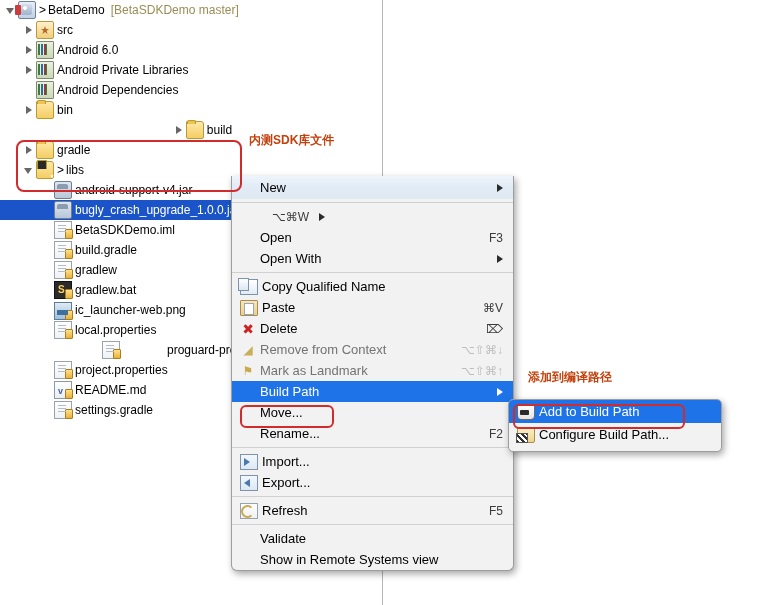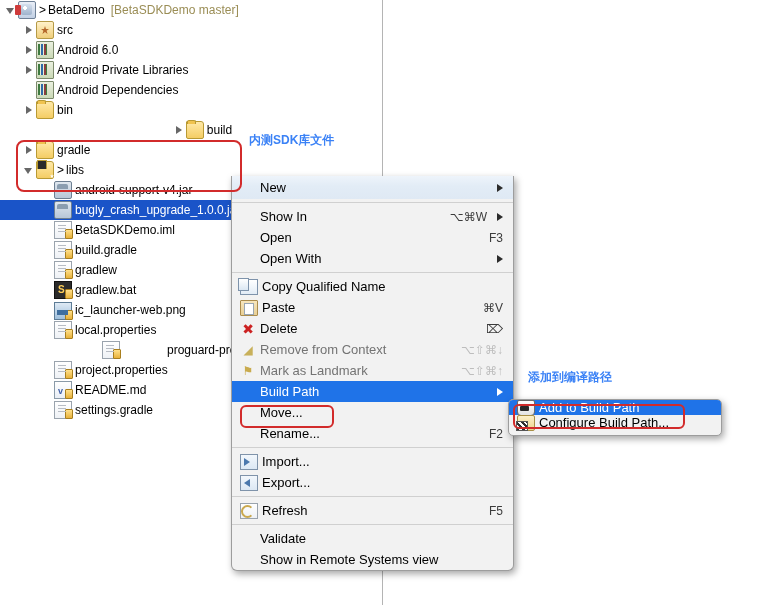--- a/index.html
+++ b/index.html
@@ -86,21 +86,21 @@
 
   
   .redbox{
     position:absolute;
     border:2px solid #d22b2b;
     border-radius:8px;
     pointer-events:none;
   }
   .redlabel{
     position:absolute;
-    color:#3b82f6;
+    color:#c2410c;
     font-weight:bold;
     font-size:12px;
     white-space:nowrap;
     text-shadow:0 0 1px rgba(255,255,255,.9);
   }
 
   
   #ctxmenu{
     position:absolute;left:231px;top:176px;width:281px;
     background:#f2f2f2;
@@ -159,21 +159,21 @@
   #submenu{
     position:absolute;left:508px;top:399px;width:212px;
     background:#f2f2f2;
     border:1px solid #9d9d9d;
     border-radius:5px;
     box-shadow:2px 3px 7px rgba(0,0,0,.35);
     font-size:13px;
     overflow:hidden;
     padding-bottom:5px;
   }
-  #submenu .mi{height:15px;}
+  #submenu .mi{height:23px;}
   .g-addbp{background:linear-gradient(#ffffff,#e3e3e3);border:1px solid #6b6b6b;border-radius:2px 2px 4px 4px;}
   .g-addbp::after{content:"";position:absolute;left:2px;top:5px;width:9px;height:5px;background:#2a2a2a;border-radius:1px;}
   .g-cfgbp{background:linear-gradient(#fdf0c8,#ecd58d);border:1px solid #a88f45;border-radius:2px;}
   .g-cfgbp::after{content:"";position:absolute;left:-2px;top:5px;width:10px;height:8px;background:repeating-linear-gradient(45deg,#2f2f2f 0 2px,#fff 2px 4px);border:1px solid #555;}
 </style>
 </head>
 <body>
 
 <div id="explorer">
     <div class="row" style="padding-left: 6px;">
@@ -289,21 +289,20 @@
   </div>
 
 <div id="ctxmenu">
     <div class="mi newtop">
       <span class="mico "></span>
       <span class="mtext">New</span>
       <span class="tri"></span>
     </div>
     <div class="sep"></div>
     <div class="mi noind">
-      <span class="mtext">Show In</span>
       <span class="msc">⌥⌘W</span>
       <span class="tri"></span>
     </div>
     <div class="mi noind">
       <span class="mtext">Open</span>
       <span class="msc">F3</span>
     </div>
     <div class="mi noind">
       <span class="mtext">Open With</span>
       <span class="tri"></span>

